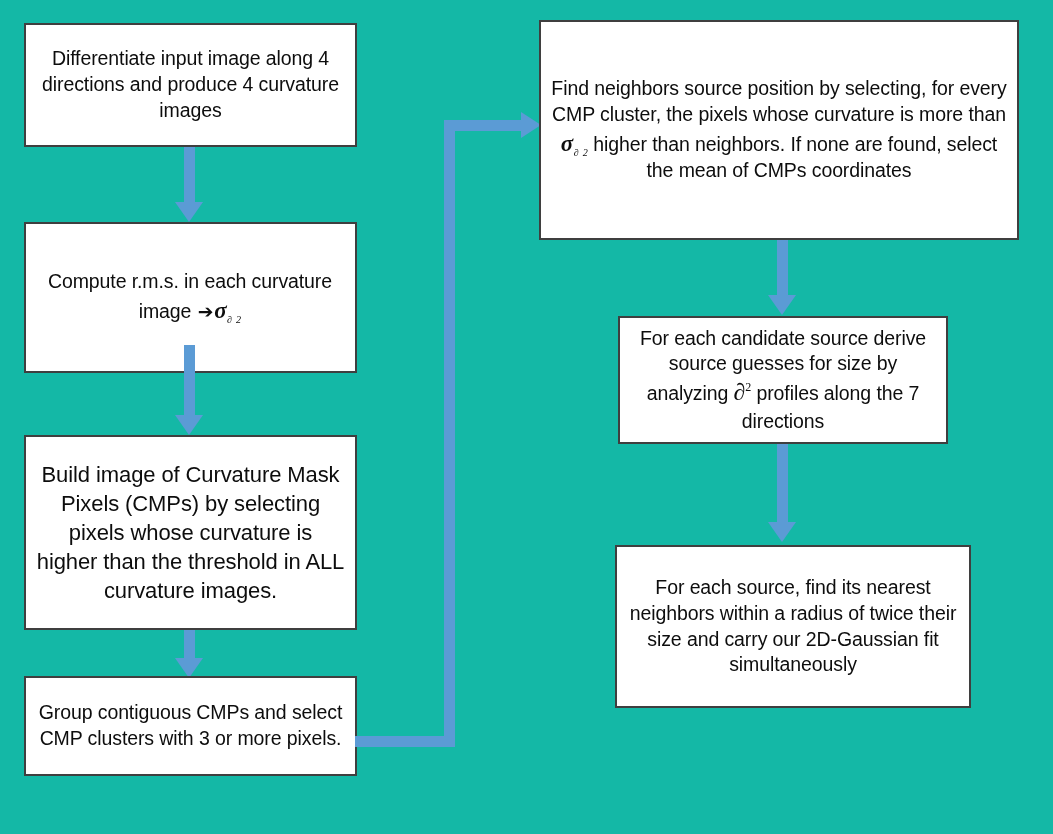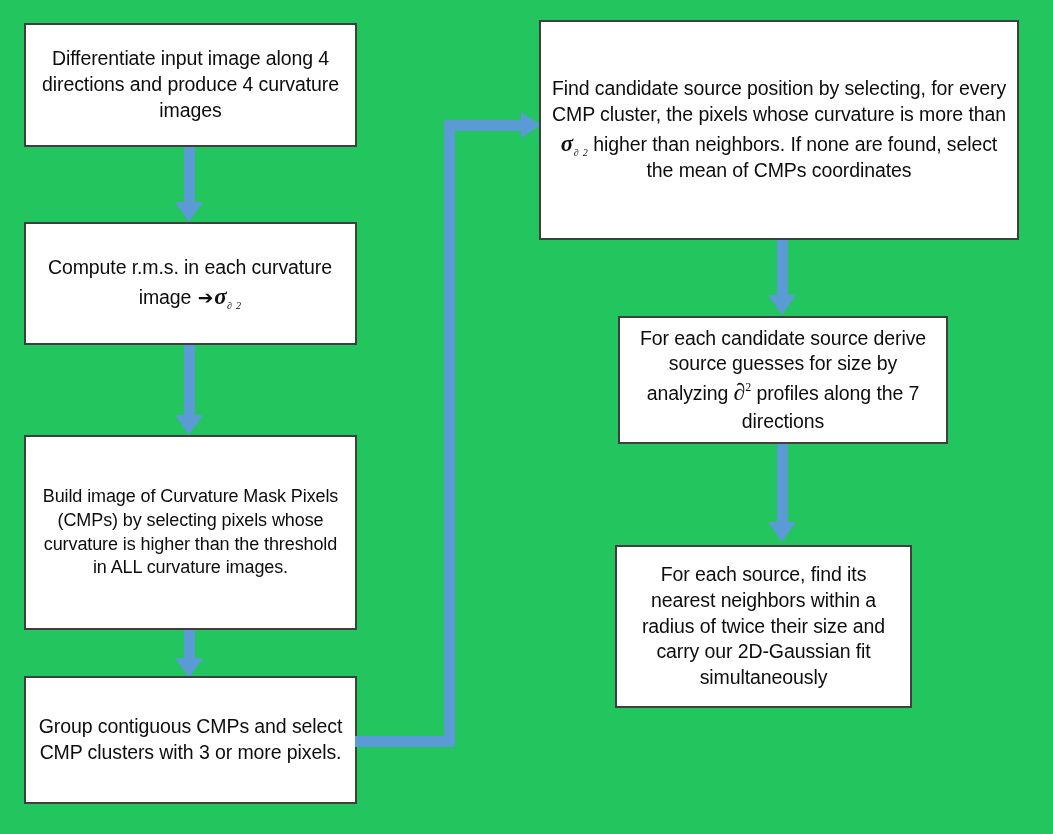--- a/index.html
+++ b/index.html
@@ -4,42 +4,42 @@
 <style>
   html, body {
     margin: 0;
     padding: 0;
     background: #ffffff;
   }
   #canvas {
     position: relative;
     width: 1053px;
     height: 834px;
-    background: #22c55e;
+    background: #14b8a6;
     overflow: hidden;
     font-family: "Liberation Sans", sans-serif;
     text-decoration: underline;
   }
   .node {
     position: absolute;
     box-sizing: border-box;
     background: #ffffff;
     border: 2px solid #3f3f3f;
     display: flex;
     align-items: center;
     justify-content: center;
     text-align: center;
     color: #0d0d0d;
     font-size: 19.5px;
     line-height: 1.32;
     padding: 4px 10px;
     letter-spacing: -0.1px;
   }
   .node .txt { width: 100%; }
-  .node.fs18 { font-size: 18px; }
+  .node.fs18 { font-size: 22px; }
 
   
   .mathsigma {
     font-family: "Liberation Serif", serif;
     font-style: italic;
     font-weight: 700;
     font-size: 1.18em;
     position: relative;
     display: inline-block;
   }
@@ -104,58 +104,58 @@
 
   <div class="node" style="left:24px; top:23px; width:333px; height:124px;">
     <span class="txt">Differentiate input image along 4 directions and produce 4 curvature images</span>
   </div>
 
   <div class="conn">
     <div class="vbar" style="left:184px; top:147px; width:11px; height:58px;"></div>
     <div class="arrowhead-down" style="left:175px; top:202px;"></div>
   </div>
 
-  <div class="node" style="left:24px; top:222px; width:333px; height:123px;padding-left:9px;">
+  <div class="node" style="left:24px; top:222px; width:333px; height:151px;padding-left:9px;">
     <span class="txt">
       <span>Compute r.m.s. in each curvature image</span>
       <span class="arrowglyph">➔</span><span class="mathsigma">σ</span><span class="mathsub">∂ 2</span>
     </span>
   </div>
 
   <div class="conn">
     <div class="vbar" style="left:184px; top:345px; width:11px; height:73px;"></div>
     <div class="arrowhead-down" style="left:175px; top:415px;"></div>
   </div>
 
   <div class="node fs18" style="left:24px; top:435px; width:333px; height:195px;">
     <span class="txt">Build image of Curvature Mask Pixels (CMPs) by selecting pixels whose curvature is higher than the threshold in ALL curvature images.</span>
   </div>
 
   <div class="conn">
     <div class="vbar" style="left:184px; top:630px; width:11px; height:32px;"></div>
     <div class="arrowhead-down" style="left:175px; top:658px;"></div>
   </div>
 
-  <div class="node" style="left:24px; top:676px; width:333px; height:128px;">
+  <div class="node" style="left:24px; top:676px; width:333px; height:100px;">
     <span class="txt">Group contiguous CMPs and select CMP clusters with 3 or more pixels.</span>
   </div>
 
   <div class="conn">
 
     <div class="hbar" style="left:355px; top:736px; width:96px; height:11px;"></div>
 
     <div class="vbar" style="left:444px; top:120px; width:11px; height:627px;"></div>
 
     <div class="hbar" style="left:444px; top:120px; width:80px; height:11px;"></div>
     <div class="arrowhead-right" style="left:521px; top:112px;"></div>
   </div>
 
   <div class="node" style="left:539px; top:20px; width:480px; height:220px;">
     <span class="txt">
-      <span>Find candidate source position by selecting, for every CMP cluster, the pixels whose curvature is more than</span>
+      <span>Find neighbors source position by selecting, for every CMP cluster, the pixels whose curvature is more than</span>
       <span class="mathsigma">σ</span><span class="mathsub">∂ 2</span>
       <span>higher than neighbors. If none are found, select the mean of CMPs coordinates</span>
     </span>
   </div>
 
   <div class="conn">
     <div class="vbar" style="left:777px; top:240px; width:11px; height:57px;"></div>
     <div class="arrowhead-down" style="left:768px; top:295px;"></div>
   </div>
 
@@ -165,17 +165,17 @@
       <span class="mathdel">∂</span><span class="mathsup">2</span>
       <span>profiles along the 7 directions</span>
     </span>
   </div>
 
   <div class="conn">
     <div class="vbar" style="left:777px; top:444px; width:11px; height:81px;"></div>
     <div class="arrowhead-down" style="left:768px; top:522px;"></div>
   </div>
 
-  <div class="node" style="left:615px; top:545px; width:297px; height:163px;">
+  <div class="node" style="left:615px; top:545px; width:356px; height:163px;">
     <span class="txt">For each source, find its nearest neighbors within a radius of twice their size and carry our 2D-Gaussian fit simultaneously</span>
   </div>
 
 </div>
 
 </body></html>

